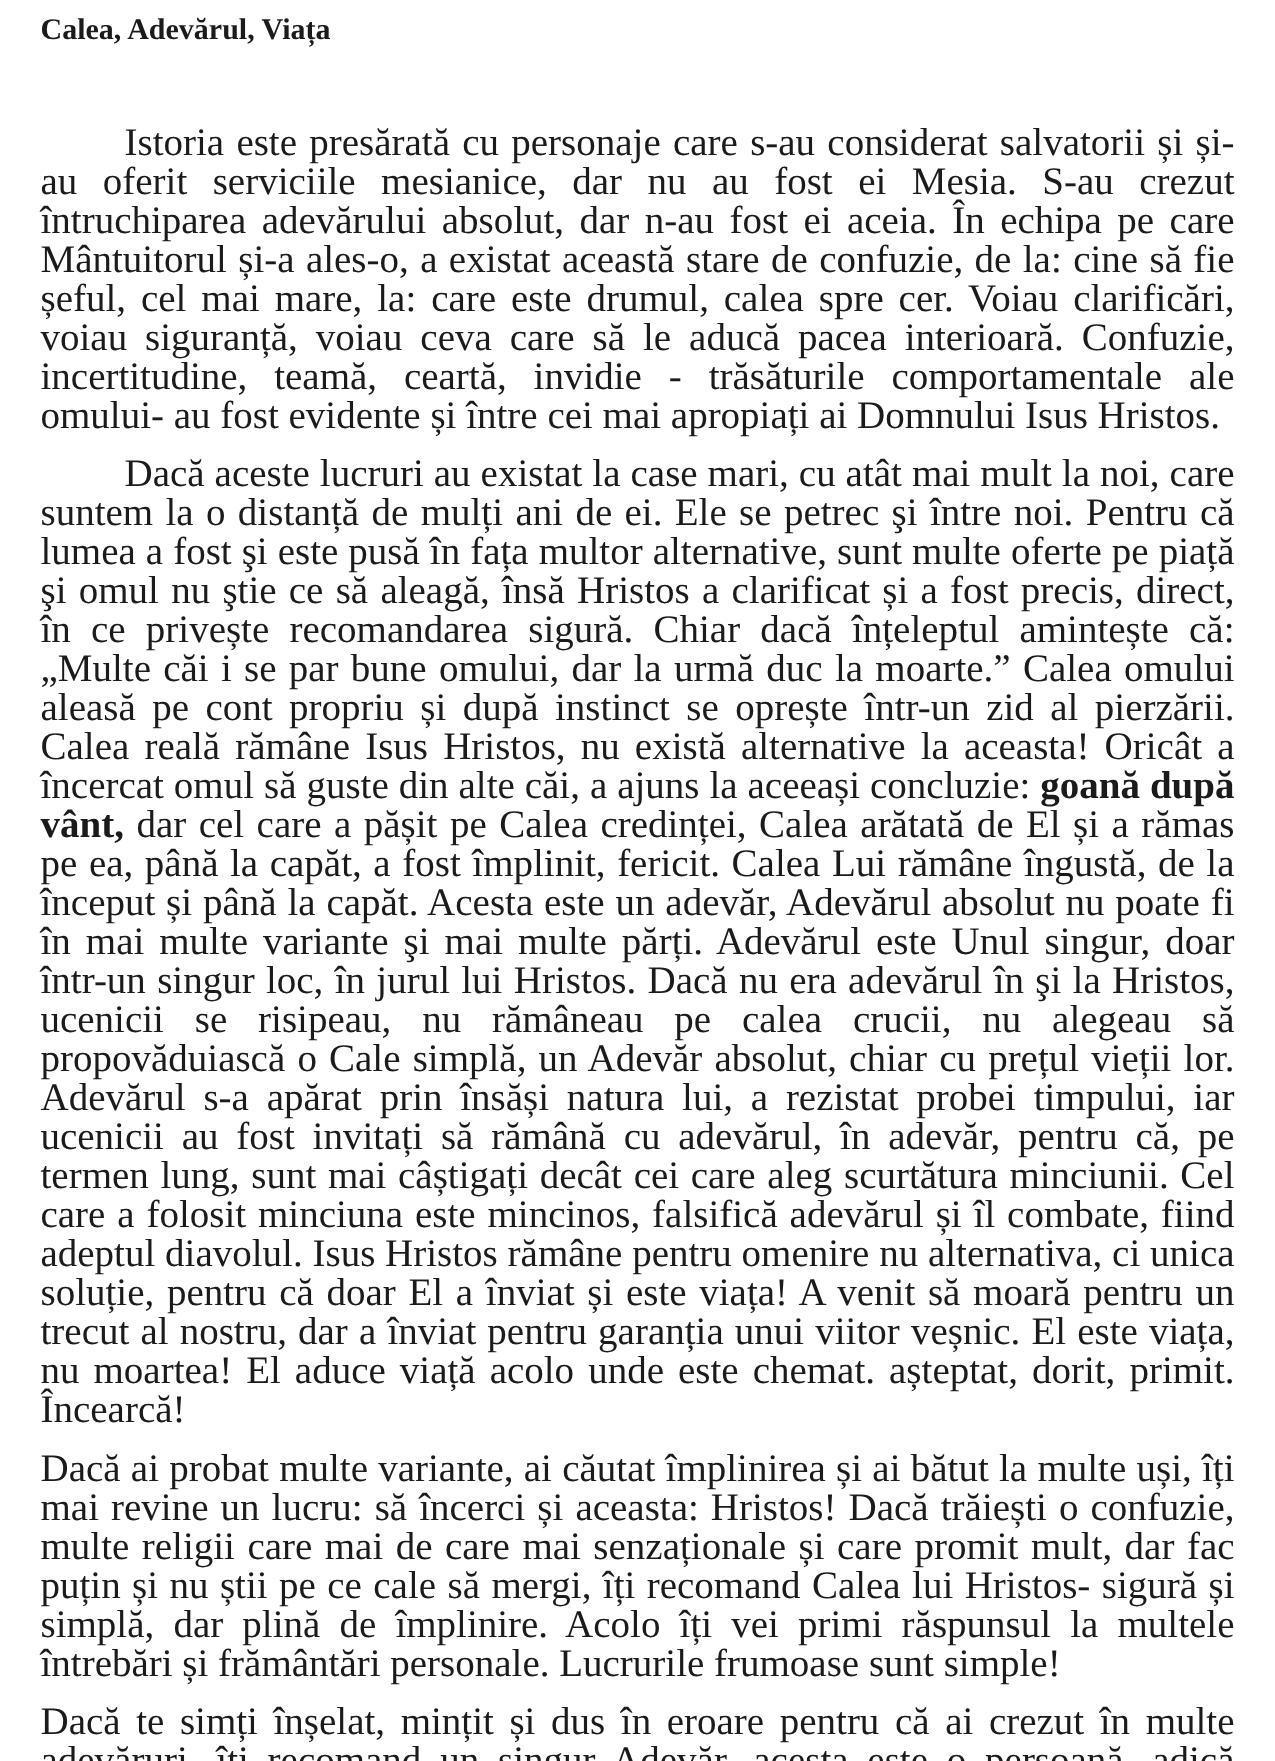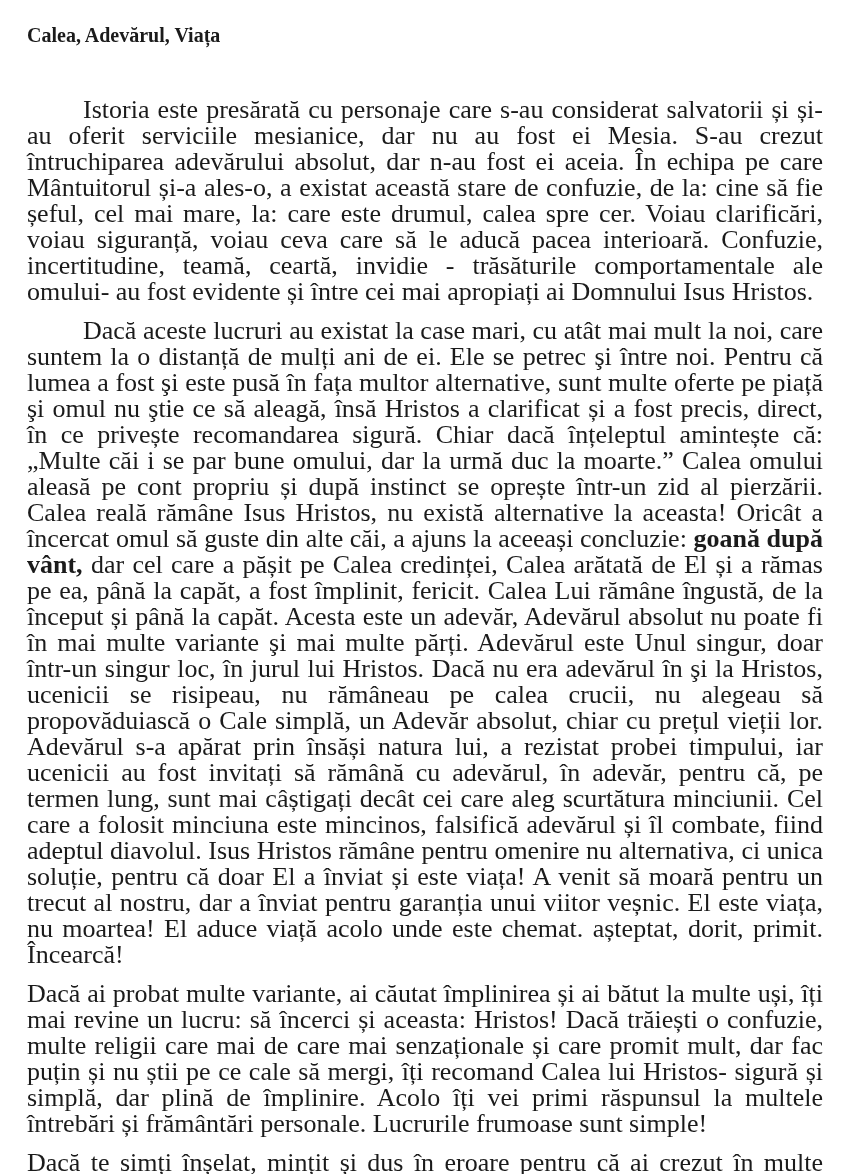--- a/index.html
+++ b/index.html
@@ -17,21 +17,21 @@
   .page {
     box-sizing: border-box;
     width: 850px;
     min-height: 1174px;
     padding: 8px 27px 16px 27px;
     background: #ffffff;
   }
   .doc-title {
     font-size: 20px;
     font-weight: bold;
-    margin: 15px 0 50px 0;
+    margin: 0 0 50px 0;
     line-height: 24px;
   }
   p.body-par {
     font-size: 26px;
     line-height: 26px;
     text-align: justify;
     margin: 0 0 13px 0;
   }
   p.body-par.first-indent {
     text-indent: 56px;

